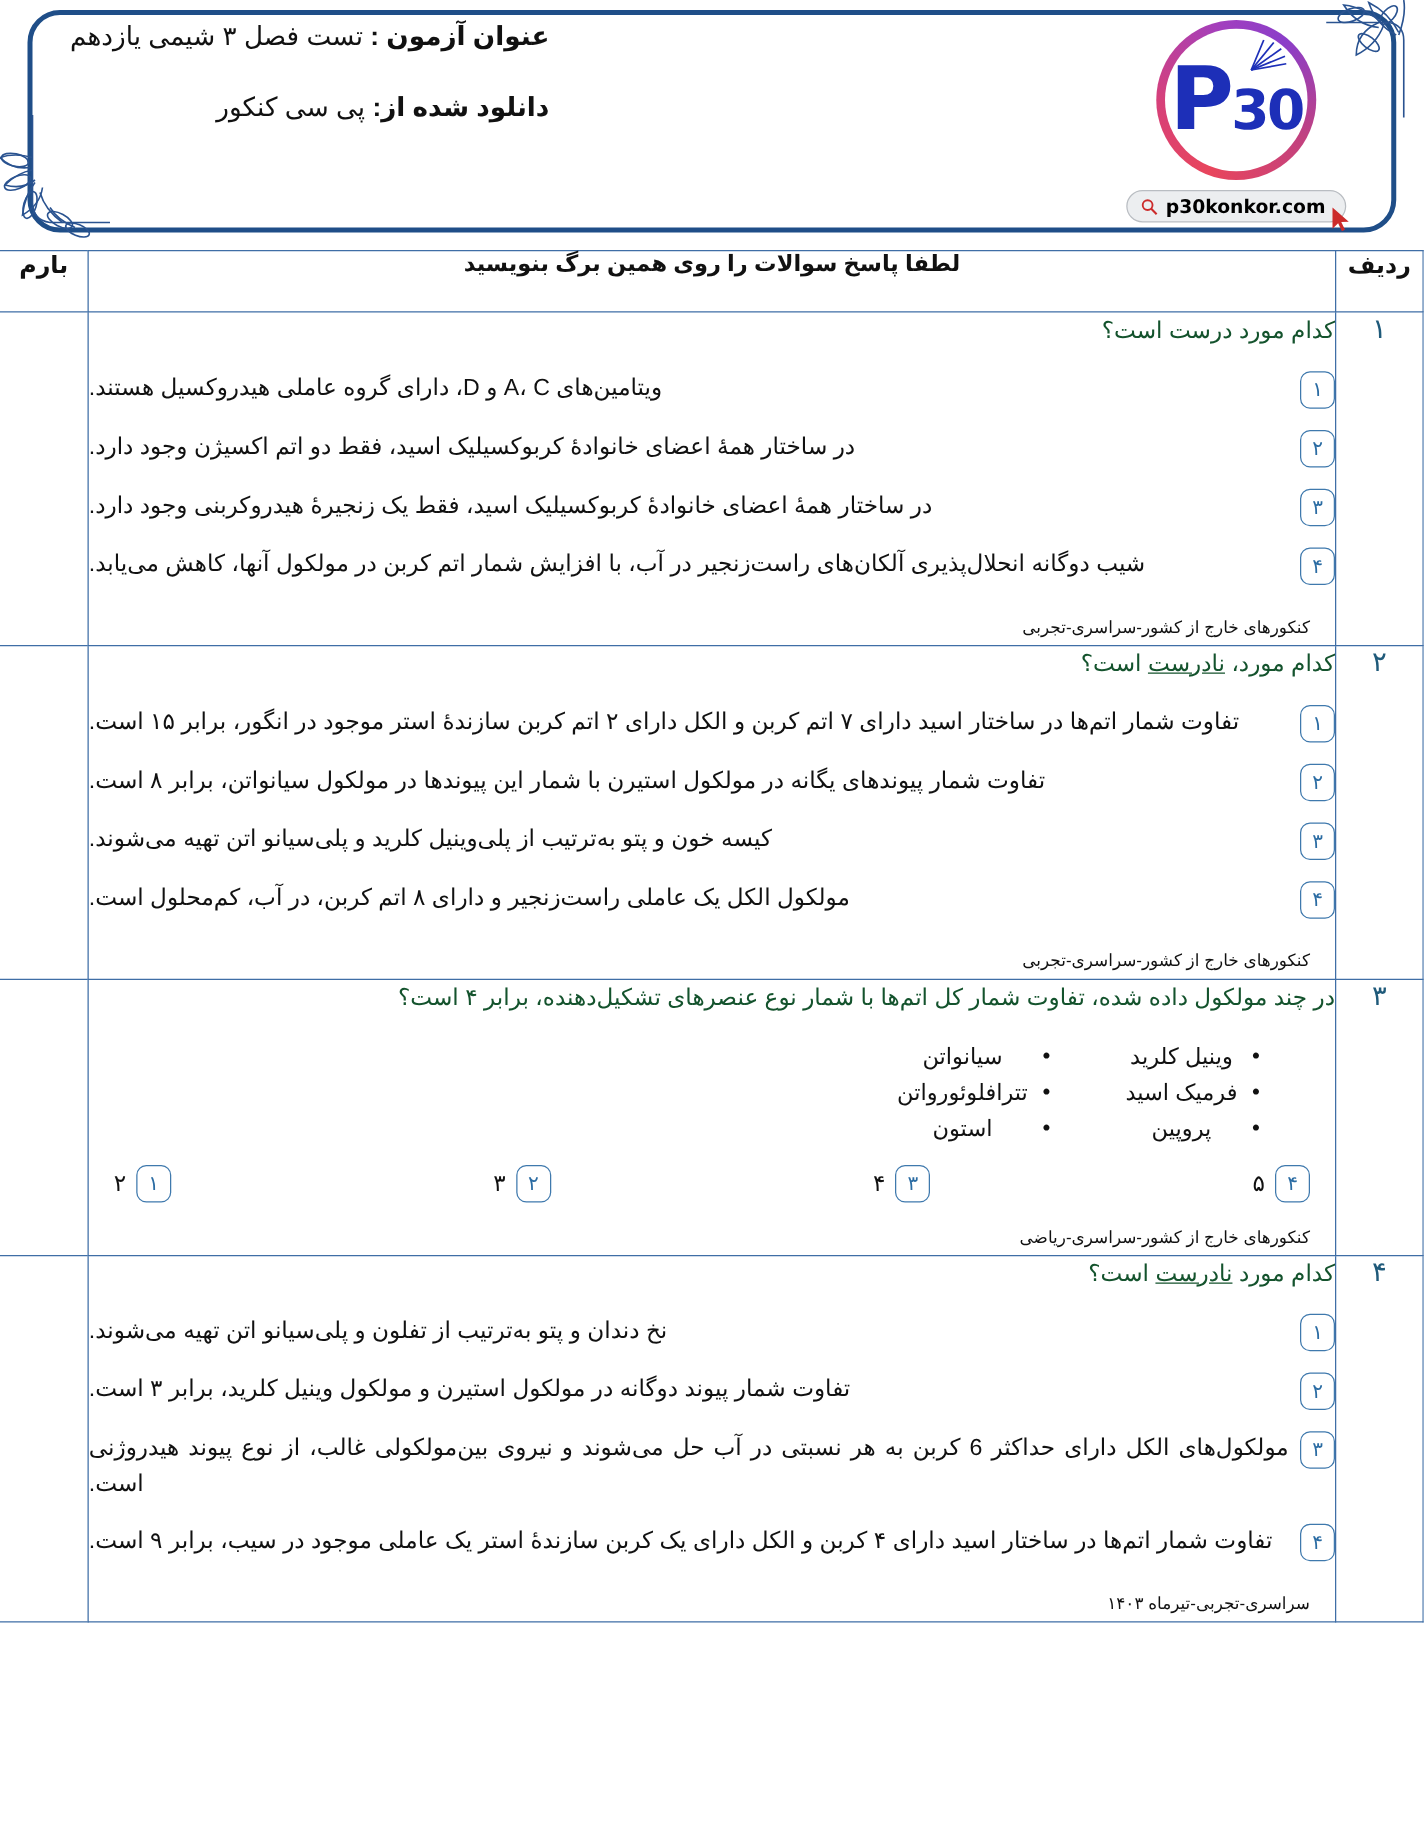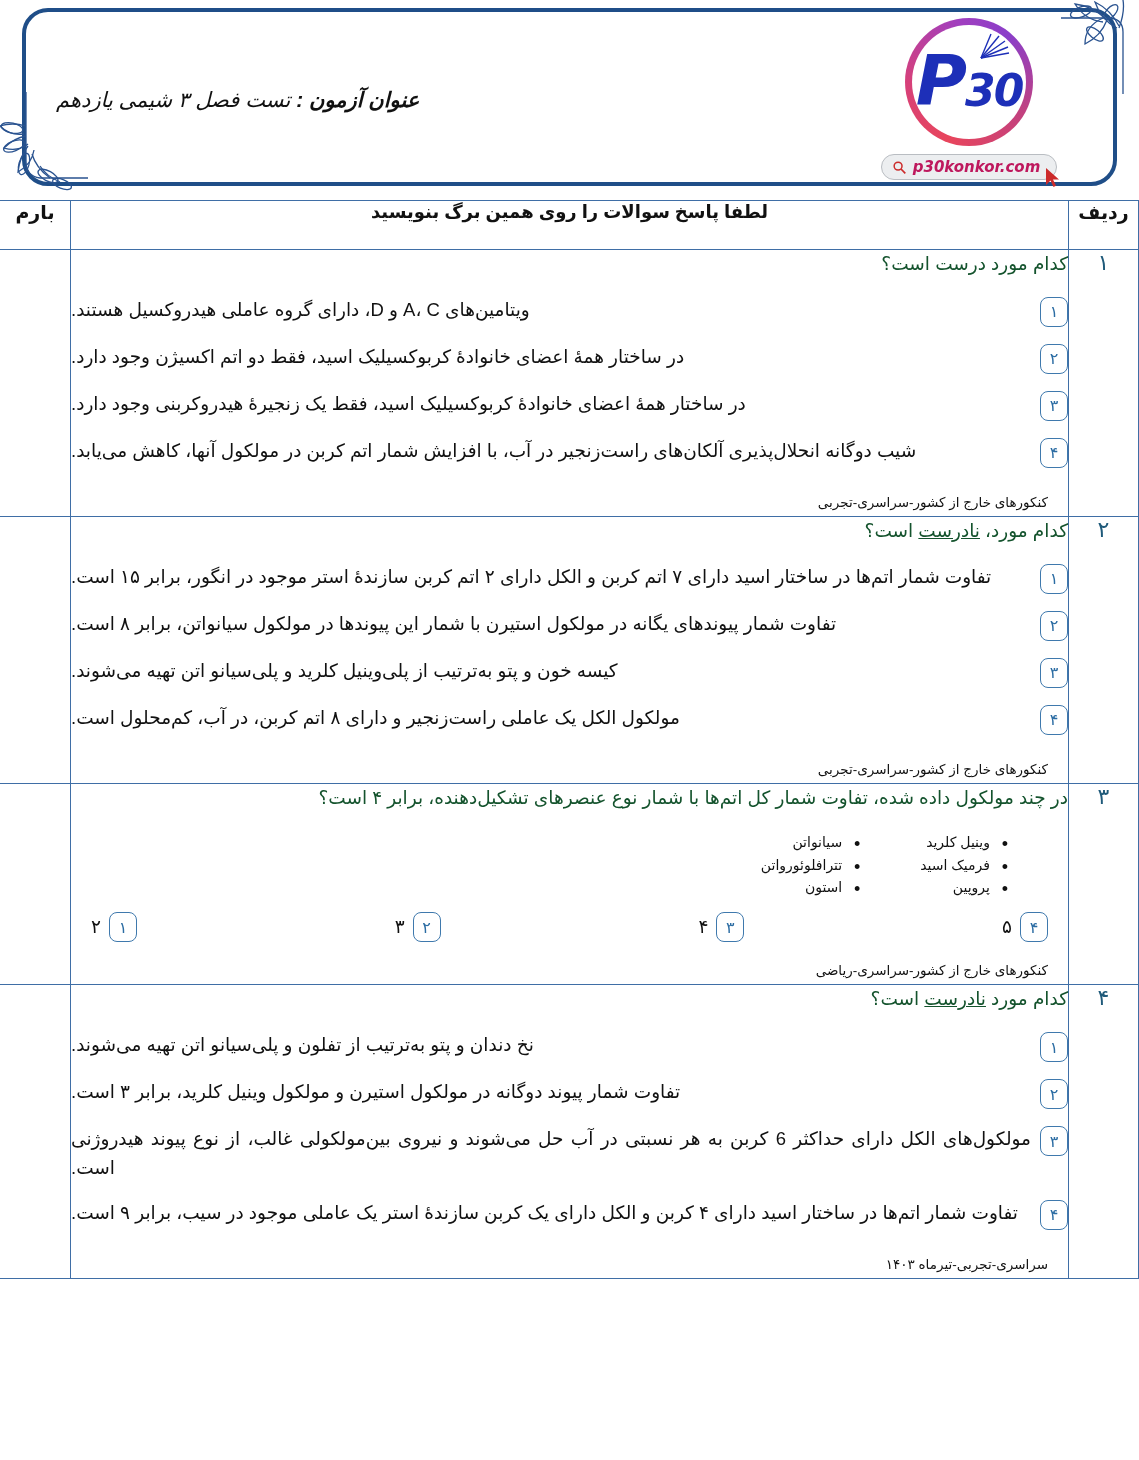--- a/index.html
+++ b/index.html
@@ -31,25 +31,23 @@
     border: 4px solid #1f4e88;
     border-radius: 26px;
     background: #ffffff;
     box-sizing: border-box;
   }
   .header-inner {
     position: absolute;
     left: 0; right: 0; top: 0; bottom: 0;
     display: flex;
     flex-direction: row-reverse;
-    align-items: center;
     justify-content: space-between;
-    padding: 0 54px 0 30px;
+    padding: 0 34px 0 30px;
     box-sizing: border-box;
-    font-style: italic;
   }
   .header-texts {
     text-align: right;
     line-height: 1.1;
     padding-top: 6px;
   }
   .header-line {
     font-size: 21px;
     color: #111;
     margin: 0 0 34px 0;
@@ -120,21 +118,21 @@
     padding: 3px 16px 3px 10px;
     display: flex;
     align-items: center;
     gap: 6px;
     direction: ltr;
   }
   .logo-url .u-txt {
     font-family: "DejaVu Sans", sans-serif;
     font-size: 15px;
     font-weight: bold;
-    color: #be185d;
+    color: #000000;
   }
   .mag-icon { width: 15px; height: 15px; display:block; }
   .cursor-icon {
     position: absolute;
     right: -6px;
     bottom: -10px;
     width: 18px; height: 22px;
   }
 
   
@@ -227,25 +225,26 @@
     gap: 60px;
     margin: 2px 0 10px 0;
     padding-right: 60px;
   }
   .bullets ul {
     list-style: none;
     margin: 0;
     padding: 0;
   }
   .bullets li {
-    font-size: 14px;
+    font-size: 18px;
     line-height: 1.6;
     position: relative;
     padding-right: 18px;
     white-space: nowrap;
+    text-align: center;
   }
   .bullets li::before {
     content: "\2022";
     position: absolute;
     right: 0;
     top: -1px;
     font-size: 18px;
     color: #111;
   }
   .bullets .col-b { padding-right: 0; }
@@ -287,20 +286,24 @@
 <body>
 
 <div class="header-wrap">
   <div class="header-frame">
     <div class="header-inner">
 
       <div class="header-texts">
         <div class="header-line">
           <b>عنوان آزمون :</b>
           <span class="val">تست فصل ۳ شیمی یازدهم</span>
+        </div>
+        <div class="header-line">
+          <b>دانلود شده از:</b>
+          <span class="val">پی سی کنکور</span>
         </div>
       </div>
 
       <div class="logo-block">
         <div class="logo-ring">
           <div class="logo-mark">
             <span class="logo-p">P</span>
             <span class="logo-30">30</span>
           </div>
           <svg class="logo-fan" viewBox="0 0 34 30">

